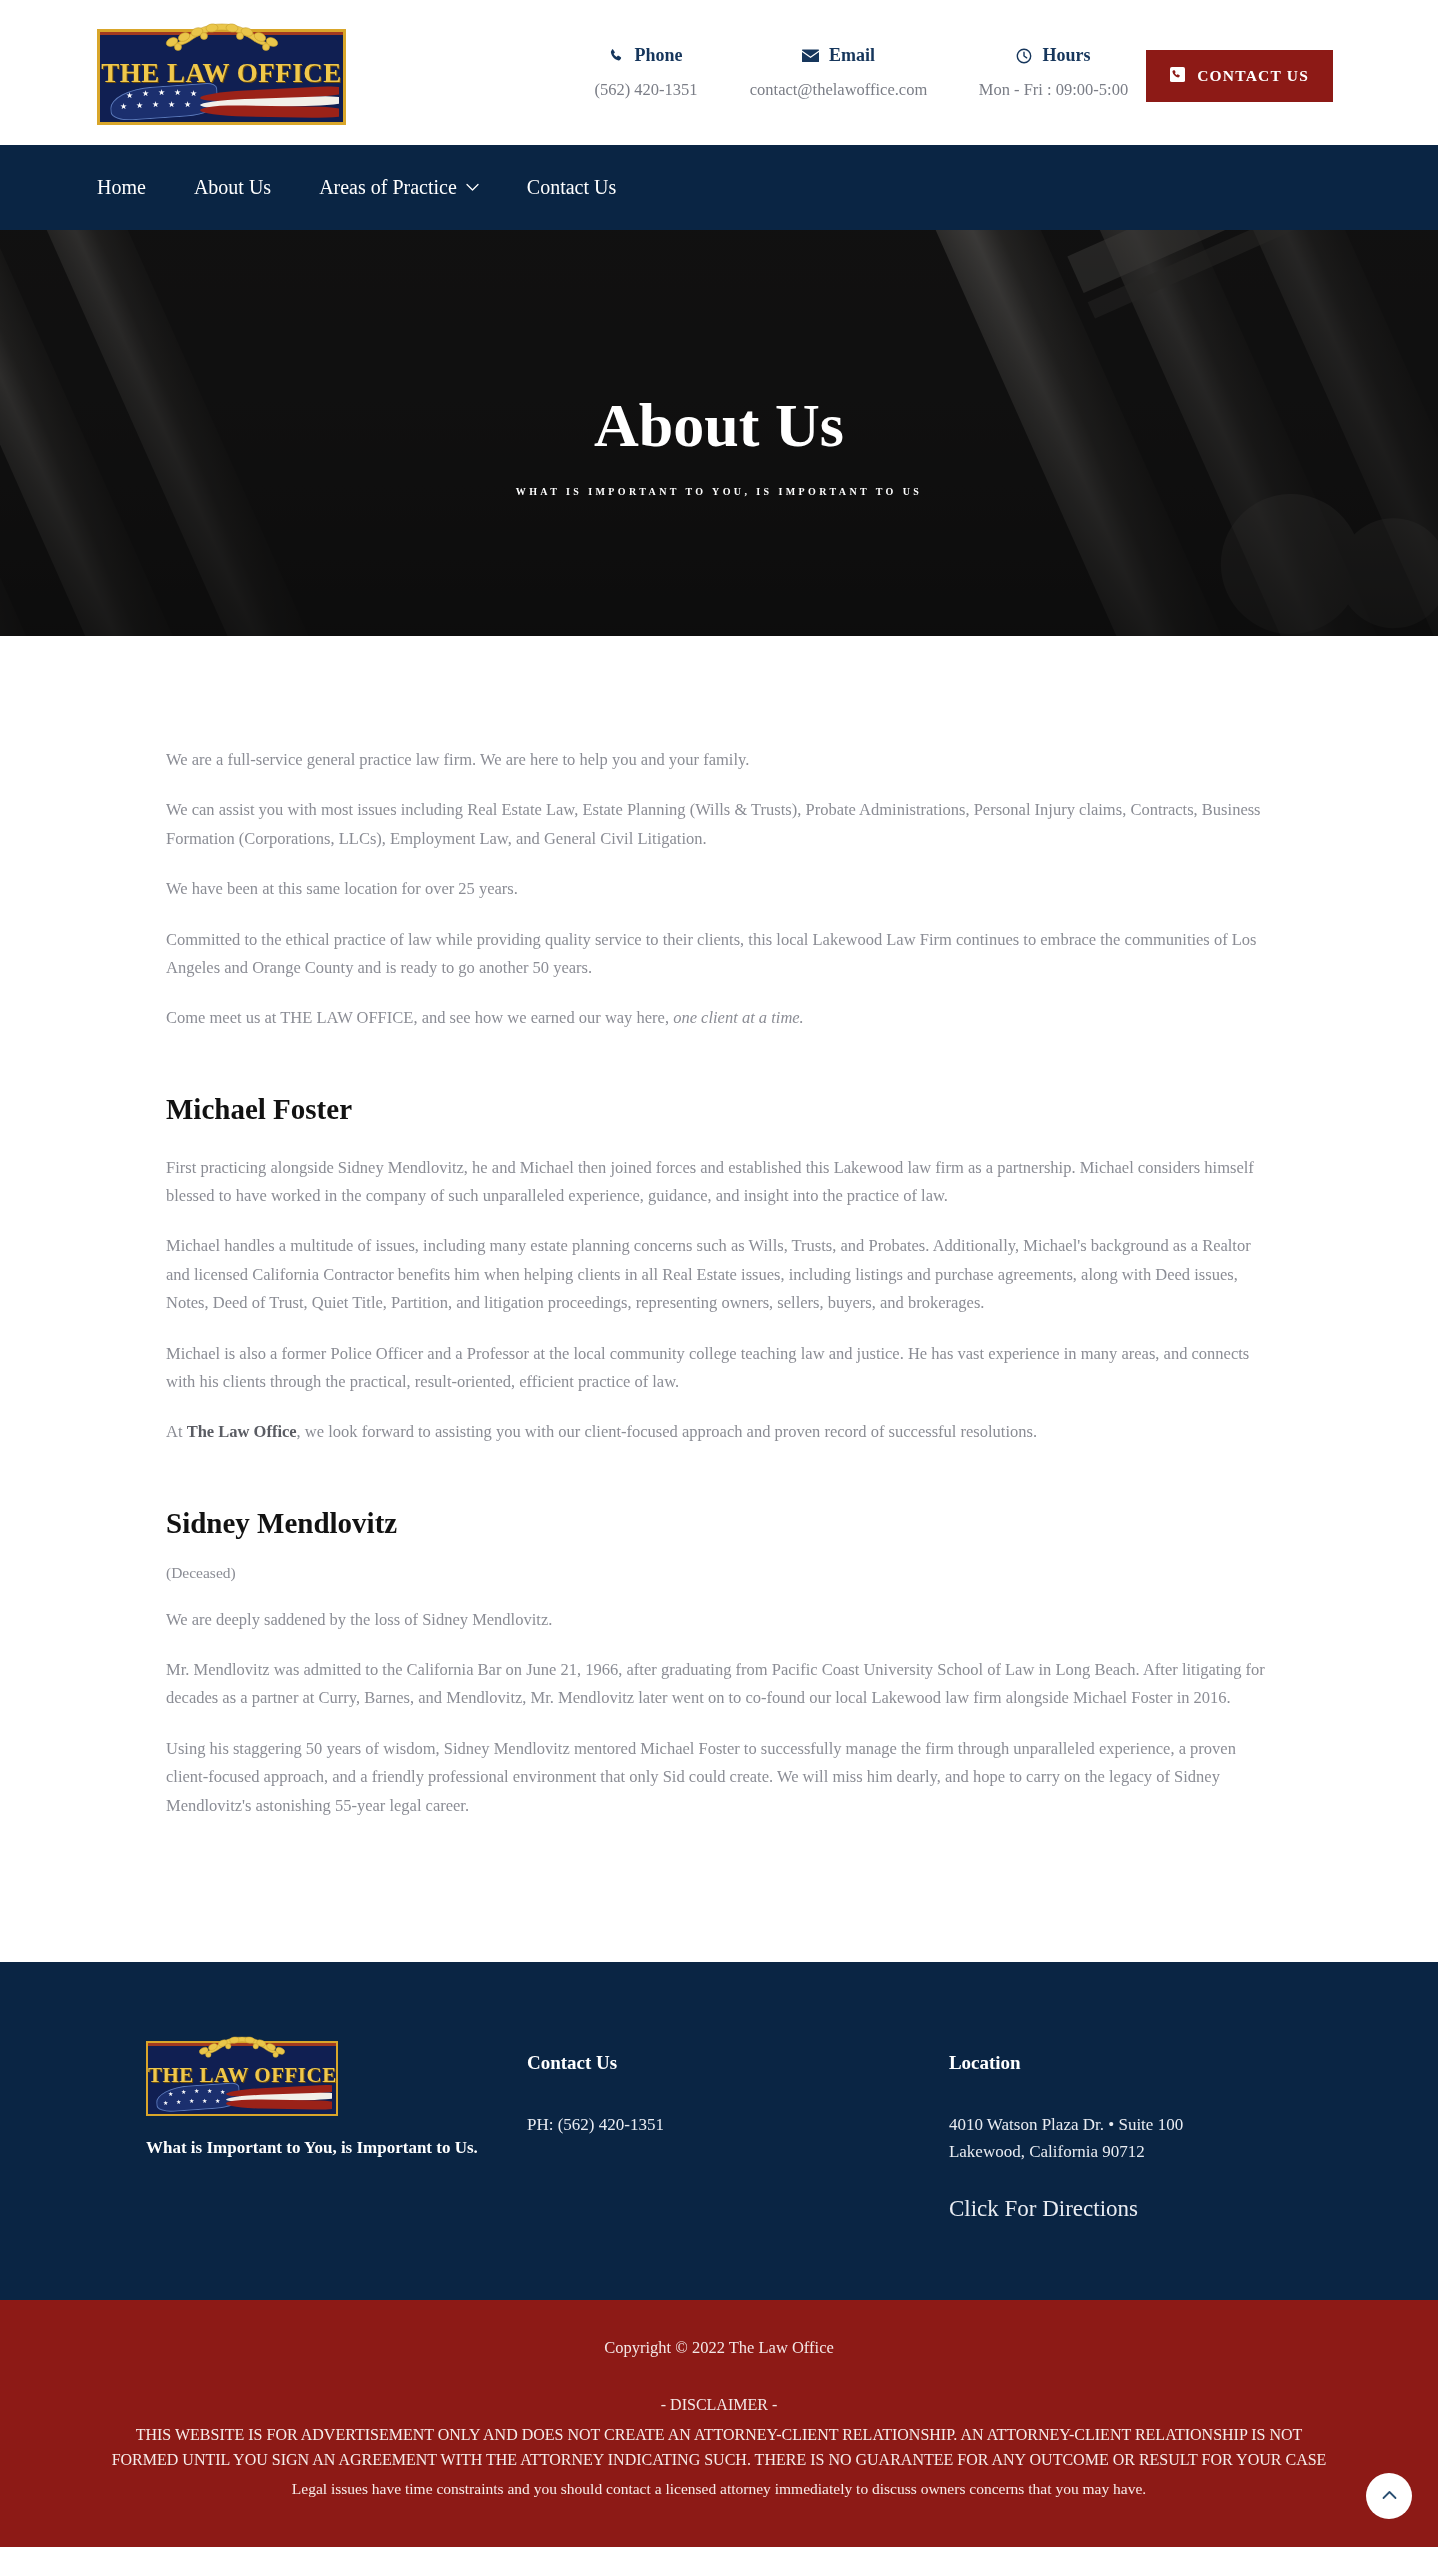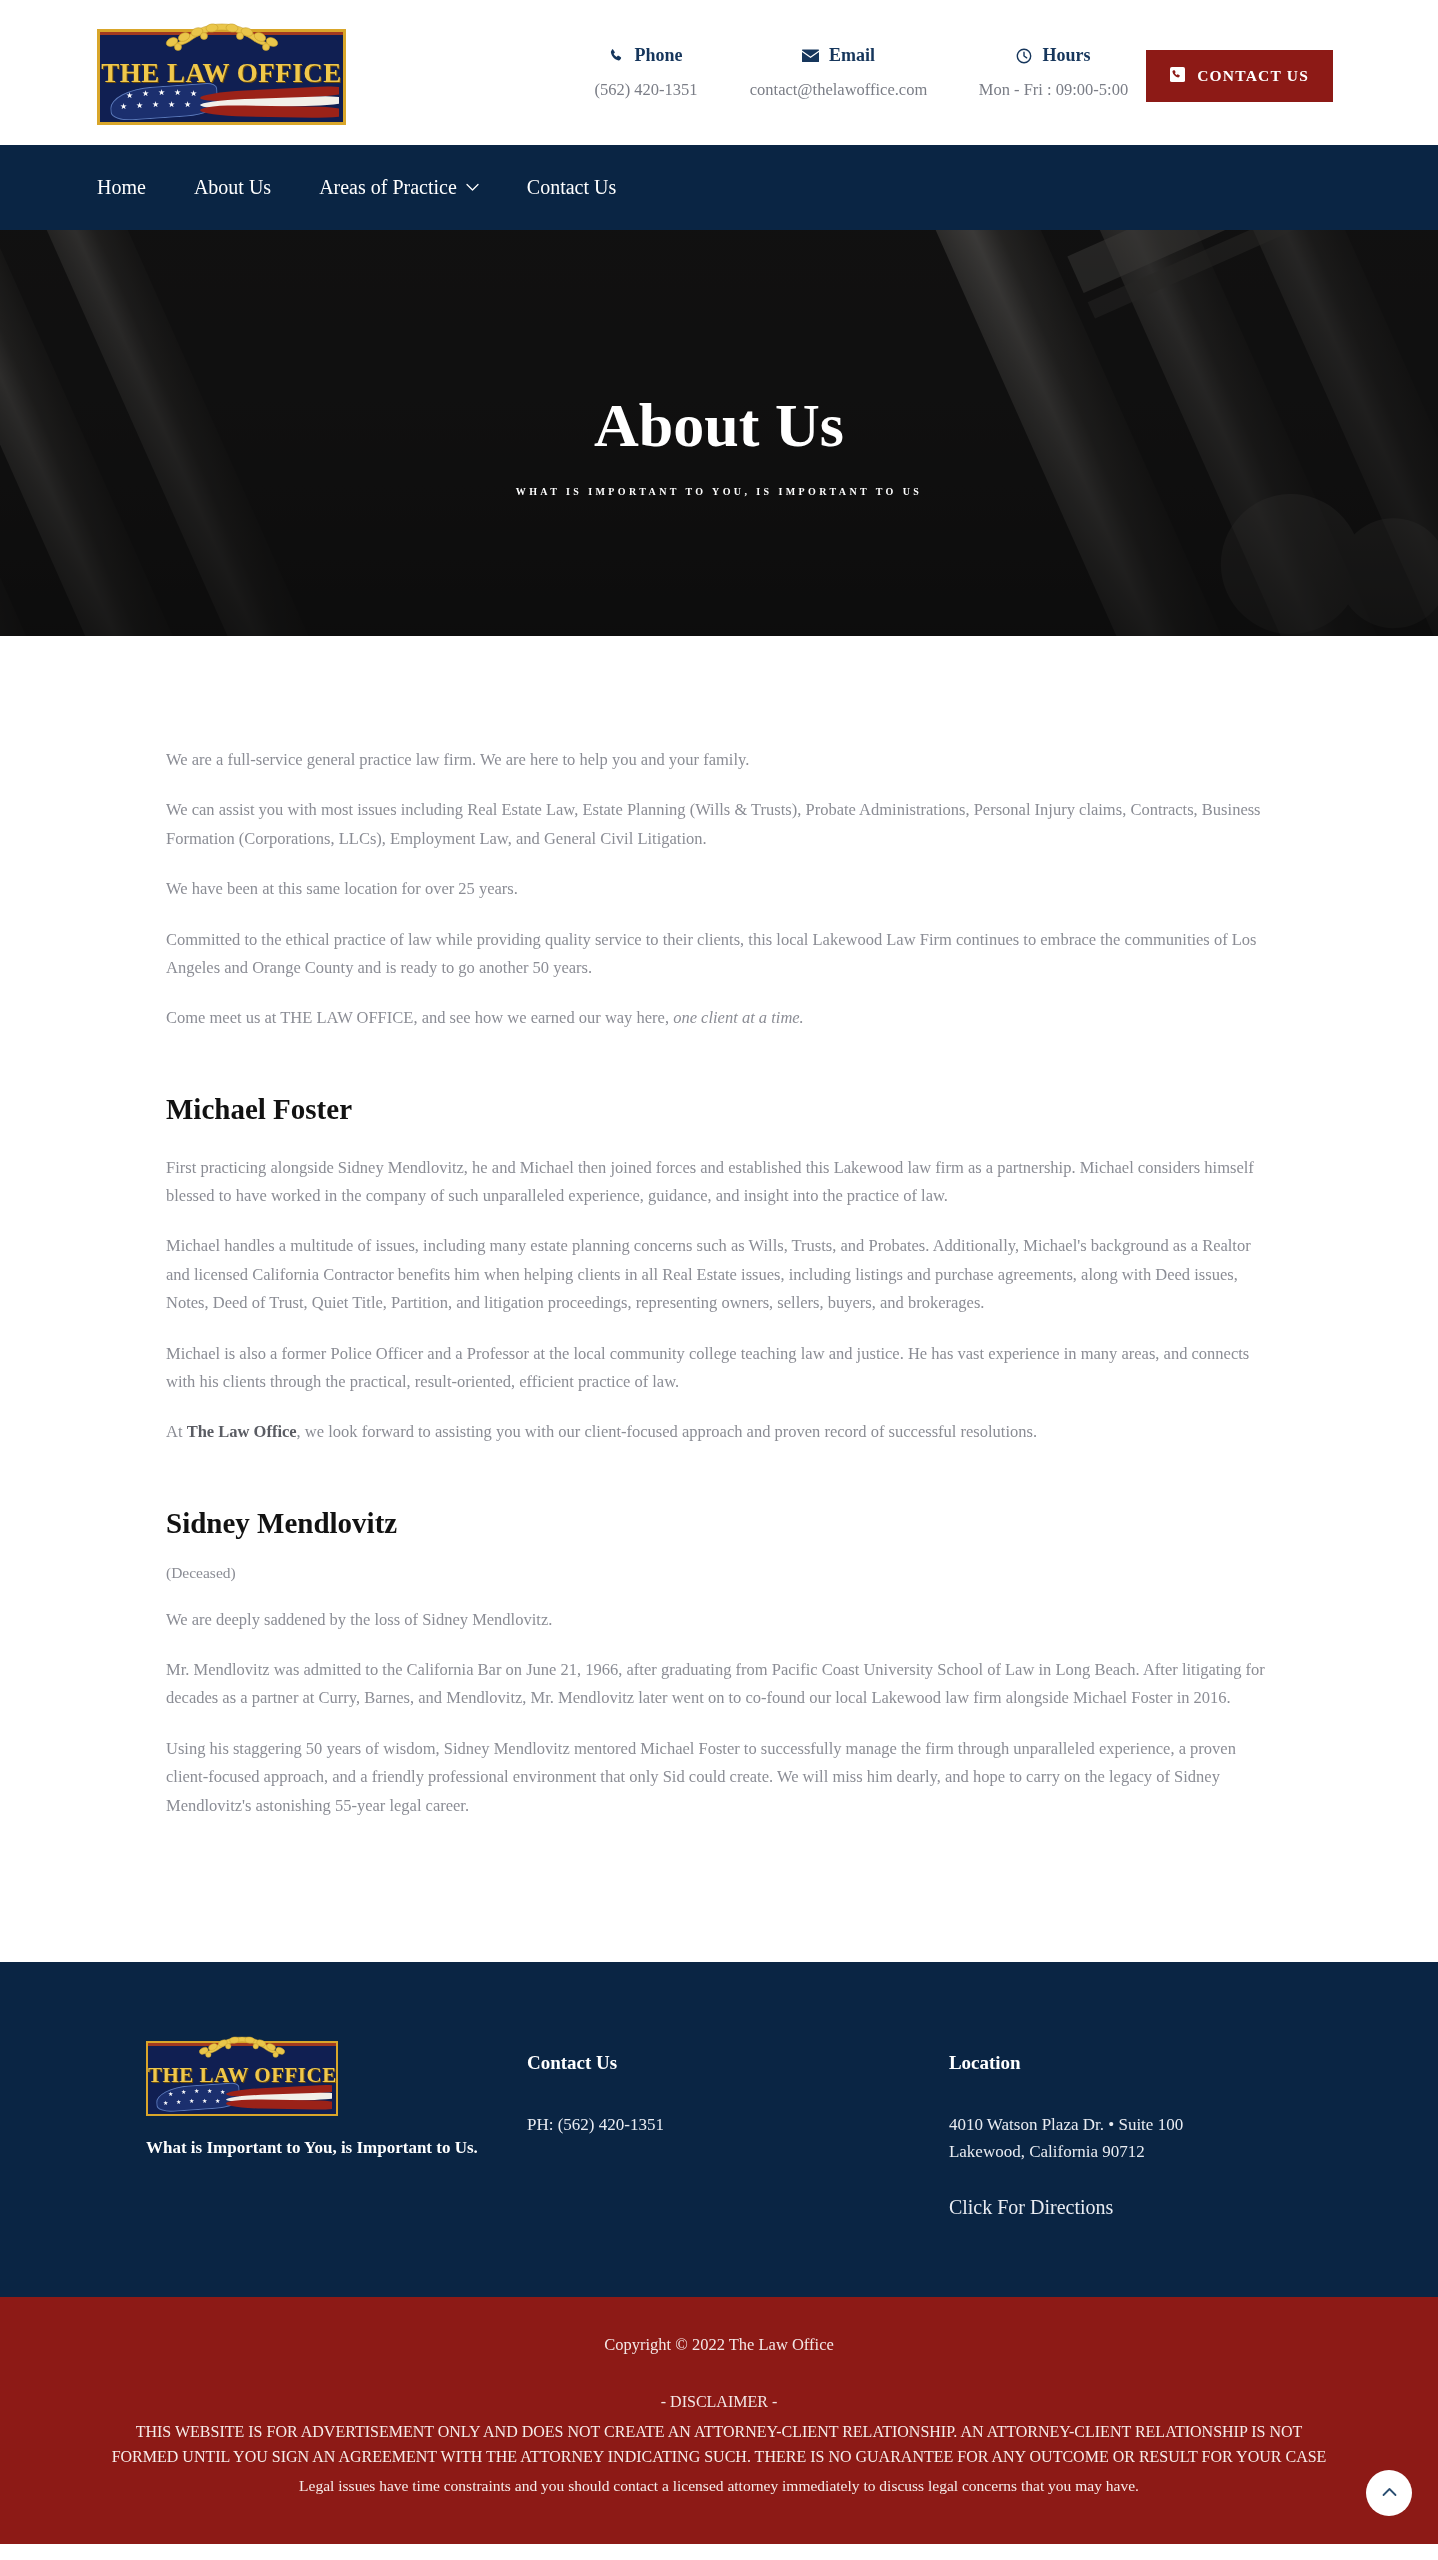--- a/index.html
+++ b/index.html
@@ -316,21 +316,21 @@
   }
   .footer-t {
     color: #e9ecf2;
     font-family: "Liberation Serif", serif;
     font-size: 17px;
     line-height: 1.62;
   }
   .footer-link {
     color: #e9ecf2;
     font-family: "Liberation Serif", serif;
-    font-size: 20px;
+    font-size: 23px;
     display: inline-block;
     margin-top: 30px;
     cursor: pointer;
     text-decoration: none;
   }
 
   
   .bottombar {
     width: 1438px;
     background: #8d1a16;
@@ -636,21 +636,21 @@
     </div>
 
   </div>
 </footer>
 
 <div class="bottombar">
   <div class="copyright">Copyright © 2022 The Law Office</div>
   <div class="disc-title">- DISCLAIMER -</div>
   <div class="disc-line">THIS WEBSITE IS FOR ADVERTISEMENT ONLY AND DOES NOT CREATE AN ATTORNEY-CLIENT RELATIONSHIP. AN ATTORNEY-CLIENT RELATIONSHIP IS NOT</div>
   <div class="disc-line">FORMED UNTIL YOU SIGN AN AGREEMENT WITH THE ATTORNEY INDICATING SUCH. THERE IS NO GUARANTEE FOR ANY OUTCOME OR RESULT FOR YOUR CASE</div>
-  <div class="disc-small">Legal issues have time constraints and you should contact a licensed attorney immediately to discuss legal concerns that you may have.</div>
+  <div class="disc-small">Legal issues have time constraints and you should contact a licensed attorney immediately to discuss owners concerns that you may have.</div>
 
   <button class="to-top">
     <span>
       <svg width="15" height="10" viewBox="0 0 15 10" fill="none" stroke="#2b4f72" stroke-width="1.8">
           <path d="M1.5 8 7.5 2 13.5 8" stroke-linecap="round" stroke-linejoin="round"></path>
         </svg>
     </span>
   </button>
 </div>
 

